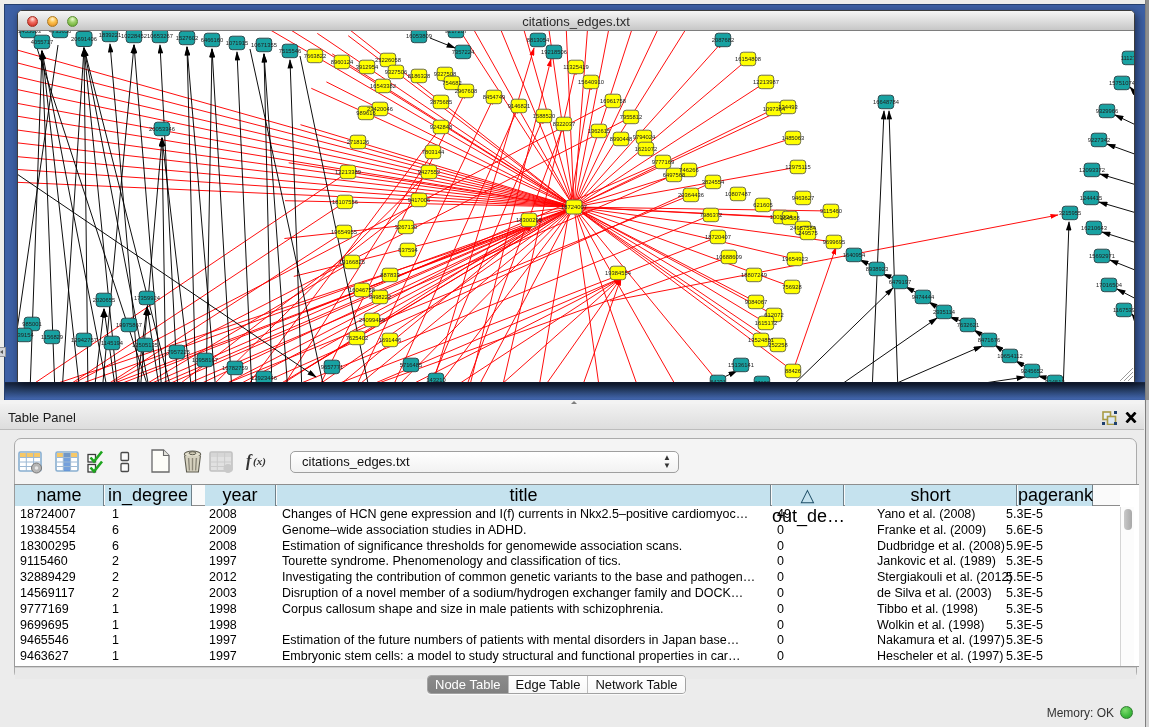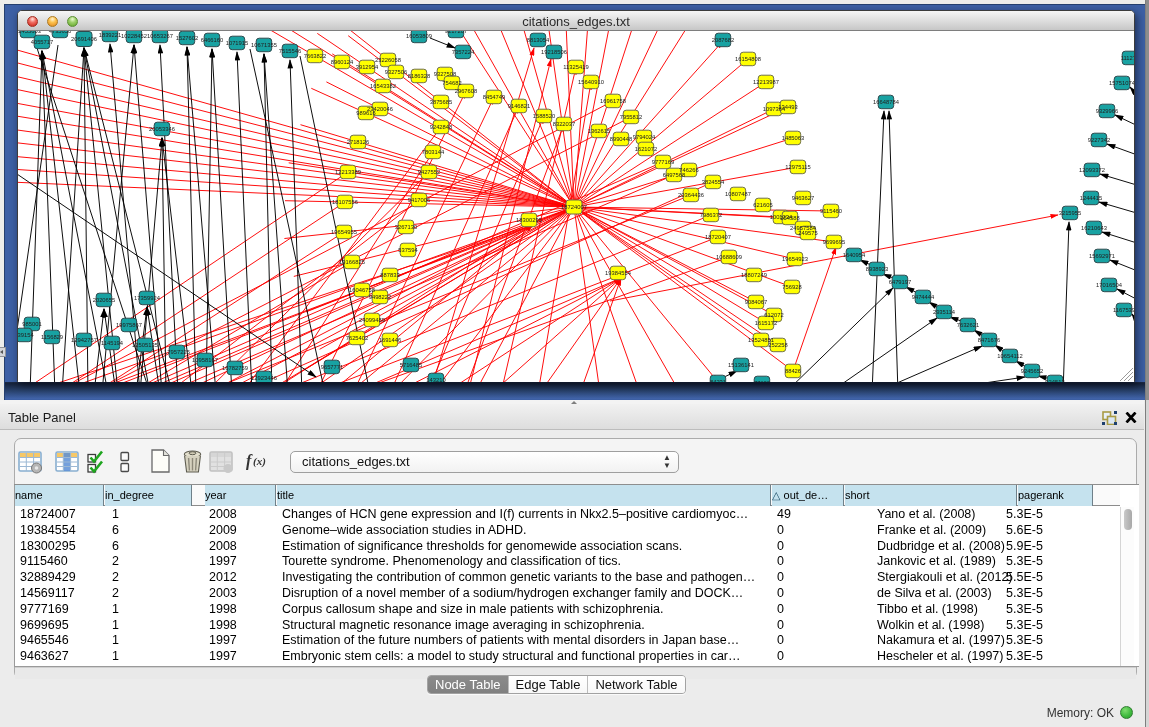--- a/index.html
+++ b/index.html
@@ -27,21 +27,21 @@
 #tph{position:absolute;left:0;top:0;width:100%;height:26px;background:linear-gradient(#f1f1f1,#dddddd);border-bottom:1px solid #bcbcbc}
 #tph .t{position:absolute;left:8px;top:6px;font-size:13px;color:#1b1b1b}
 #container{position:absolute;left:14px;top:34px;width:1123px;height:241px;background:#f4f4f4;border:1px solid #ababab;border-radius:7px}
 
 #tb{position:absolute;left:0px;top:8px;height:30px;width:100%}
 .combo{position:absolute;left:275px;top:4px;width:389px;height:22px;background:linear-gradient(#ffffff,#f2f2f2);border:1px solid #9f9f9f;border-radius:5px;font-size:13px;color:#111;line-height:20px;padding-left:11px}
 .combo .arrows{position:absolute;right:7px;top:2px;font-size:8px;color:#333;line-height:8px;text-align:center}
 
 #tbl{position:absolute;left:-1px;top:45px;width:1125px;height:183px;background:#fff;overflow:hidden;border-top:1px solid #8e8e8e;border-bottom:1px solid #9a9a9a;box-shadow:inset 1px 0 0 #9a9a9a}
 #thead{position:absolute;left:1px;top:0;height:21px;width:1105px;background:#fafafa;border-bottom:1px solid #8c8c8c}
-.th{position:absolute;top:0;height:21px;background:#c5e2ee;border-right:1px solid #6f8089;font-size:11px;line-height:21px;color:#000}
+.th{position:absolute;top:0;height:21px;background:#c5e2ee;border-right:1px solid #6f8089;font-size:18px;text-align:center;line-height:21px;color:#000}
 #tbody{position:absolute;left:1px;top:22px;width:1105px;font-size:12.5px;color:#000}
 .tr{position:relative;height:15.8px;line-height:15.8px;white-space:nowrap}
 .tr div{position:absolute;top:0;overflow:hidden}
 .c0{left:5px;width:84px}.c1{left:97px;width:90px}.c2{left:194px;width:66px}
 .c3{left:267px;width:489px}.c4{left:762px;width:66px}
 .c5{left:862px;width:173px;text-align:left}.c6{left:991px;width:92px}
 
 #vsb{position:absolute;left:1106px;top:22px;width:14px;height:160px;background:#fcfcfc;border-left:1px solid #d5d5d5}
 #vsb .thumb{position:absolute;left:2.5px;top:2px;width:8px;height:21px;border-radius:4.5px;background:linear-gradient(90deg,#c9c9c9,#a8a8a8)}
 #hstrip{position:absolute;left:0;top:228px;width:1121px;height:12px;background:#e9e9e9;border-top:1px solid #cfcfcf}
@@ -692,21 +692,20 @@
               <div class="c2">1998</div>
               <div class="c3">Corpus callosum shape and size in male patients with schizophrenia.</div>
               <div class="c4">0</div>
               <div class="c5">Tibbo et al. (1998)</div>
               <div class="c6">5.3E-5</div>
             </div>
 <div class="tr">
               <div class="c0">9699695</div>
               <div class="c1">1</div>
               <div class="c2">1998</div>
-              <div class="c3">Structural magnetic resonance image averaging in schizophrenia.</div>
               <div class="c4">0</div>
               <div class="c5">Wolkin et al. (1998)</div>
               <div class="c6">5.3E-5</div>
             </div>
 <div class="tr">
               <div class="c0">9465546</div>
               <div class="c1">1</div>
               <div class="c2">1997</div>
               <div class="c3">Estimation of the future numbers of patients with mental disorders in Japan base…</div>
               <div class="c4">0</div>

